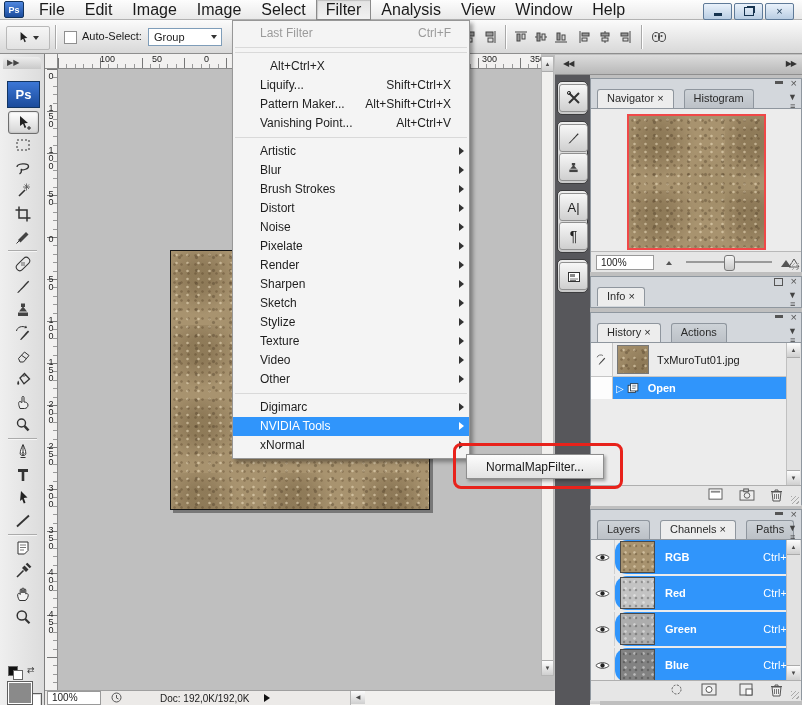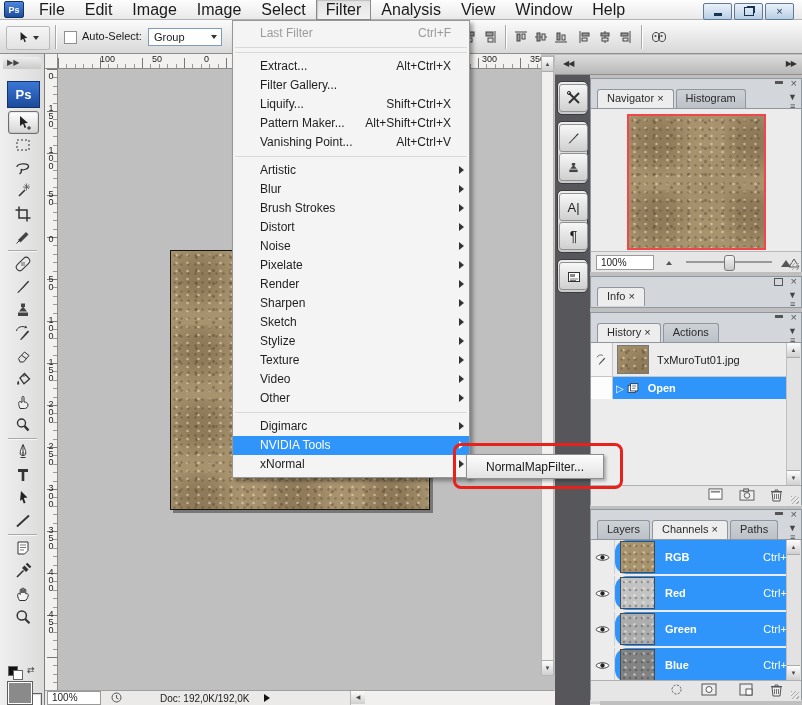--- a/index.html
+++ b/index.html
@@ -118,21 +118,21 @@
     border:1px solid #3C3C3E;border-radius:5px;padding:1px;}
   .dock-btn{width:27px;height:26px;margin:1px auto;border:1px solid #909090;border-radius:3px;
     background:linear-gradient(#F7F7F7,#CFCFCF);display:flex;align-items:center;justify-content:center;
     font-size:12px;color:#222;}
   
   .panel{position:absolute;left:590px;width:212px;background:#D3D7DC;border:1px solid #8F979F;box-sizing:border-box;z-index:5;}
   .panel-controls{height:10px;position:relative;}
   .pc-min{position:absolute;right:18px;top:2px;width:8px;height:3px;background:#555;}
   .pc-box{position:absolute;right:18px;top:1px;width:7px;height:6px;border:1px solid #555;}
   .pc-close{position:absolute;right:4px;top:-2px;font-size:11px;color:#555;}
-  .tab-row{height:19px;display:flex;gap:2px;padding-left:6px;position:relative;}
+  .tab-row{height:19px;display:flex;gap:10px;padding-left:6px;position:relative;}
   .tab{height:18px;line-height:17px;padding:0 9px;border:1px solid #8F969E;border-bottom:none;
     border-radius:3px 3px 0 0;background:linear-gradient(#CDD2D7,#BCC1C7);font-size:11px;color:#2A2A2A;}
   .tab.active{background:#EDEDED;}
   .flyout-ic{position:absolute;right:4px;top:4px;font-size:9px;color:#444;line-height:9px;text-align:center;}
   .panel-body{border-top:1px solid #8F969E;background:#ECECEC;position:relative;}
   
   .nav-thumb{position:absolute;left:36px;top:5px;width:135px;height:132px;border:2px solid #F04848;}
   .nav-controls{position:absolute;left:0;bottom:0;width:100%;height:21px;border-top:1px solid #B8B8B8;
     background:#E6E6E6;display:flex;align-items:center;box-sizing:border-box;}
   .nav-zoom{width:52px;height:13px;background:#fff;border:1px solid #9A9A9A;margin-left:5px;
@@ -815,30 +815,24 @@
       </div>
 
 
       <div class="menu-item sep">
         
         
         
       </div>
 
       <div class="menu-item">
-        <span class="lbl">Extract...</span>
         <span class="sc">Alt+Ctrl+X</span>
 
       </div>
 
-      <div class="menu-item">
-        <span class="lbl">Filter Gallery...</span>
-        <span class="sc"></span>
-
-      </div>
 
       <div class="menu-item">
         <span class="lbl">Liquify...</span>
         <span class="sc">Shift+Ctrl+X</span>
 
       </div>
 
       <div class="menu-item">
         <span class="lbl">Pattern Maker...</span>
         <span class="sc">Alt+Shift+Ctrl+X</span>

